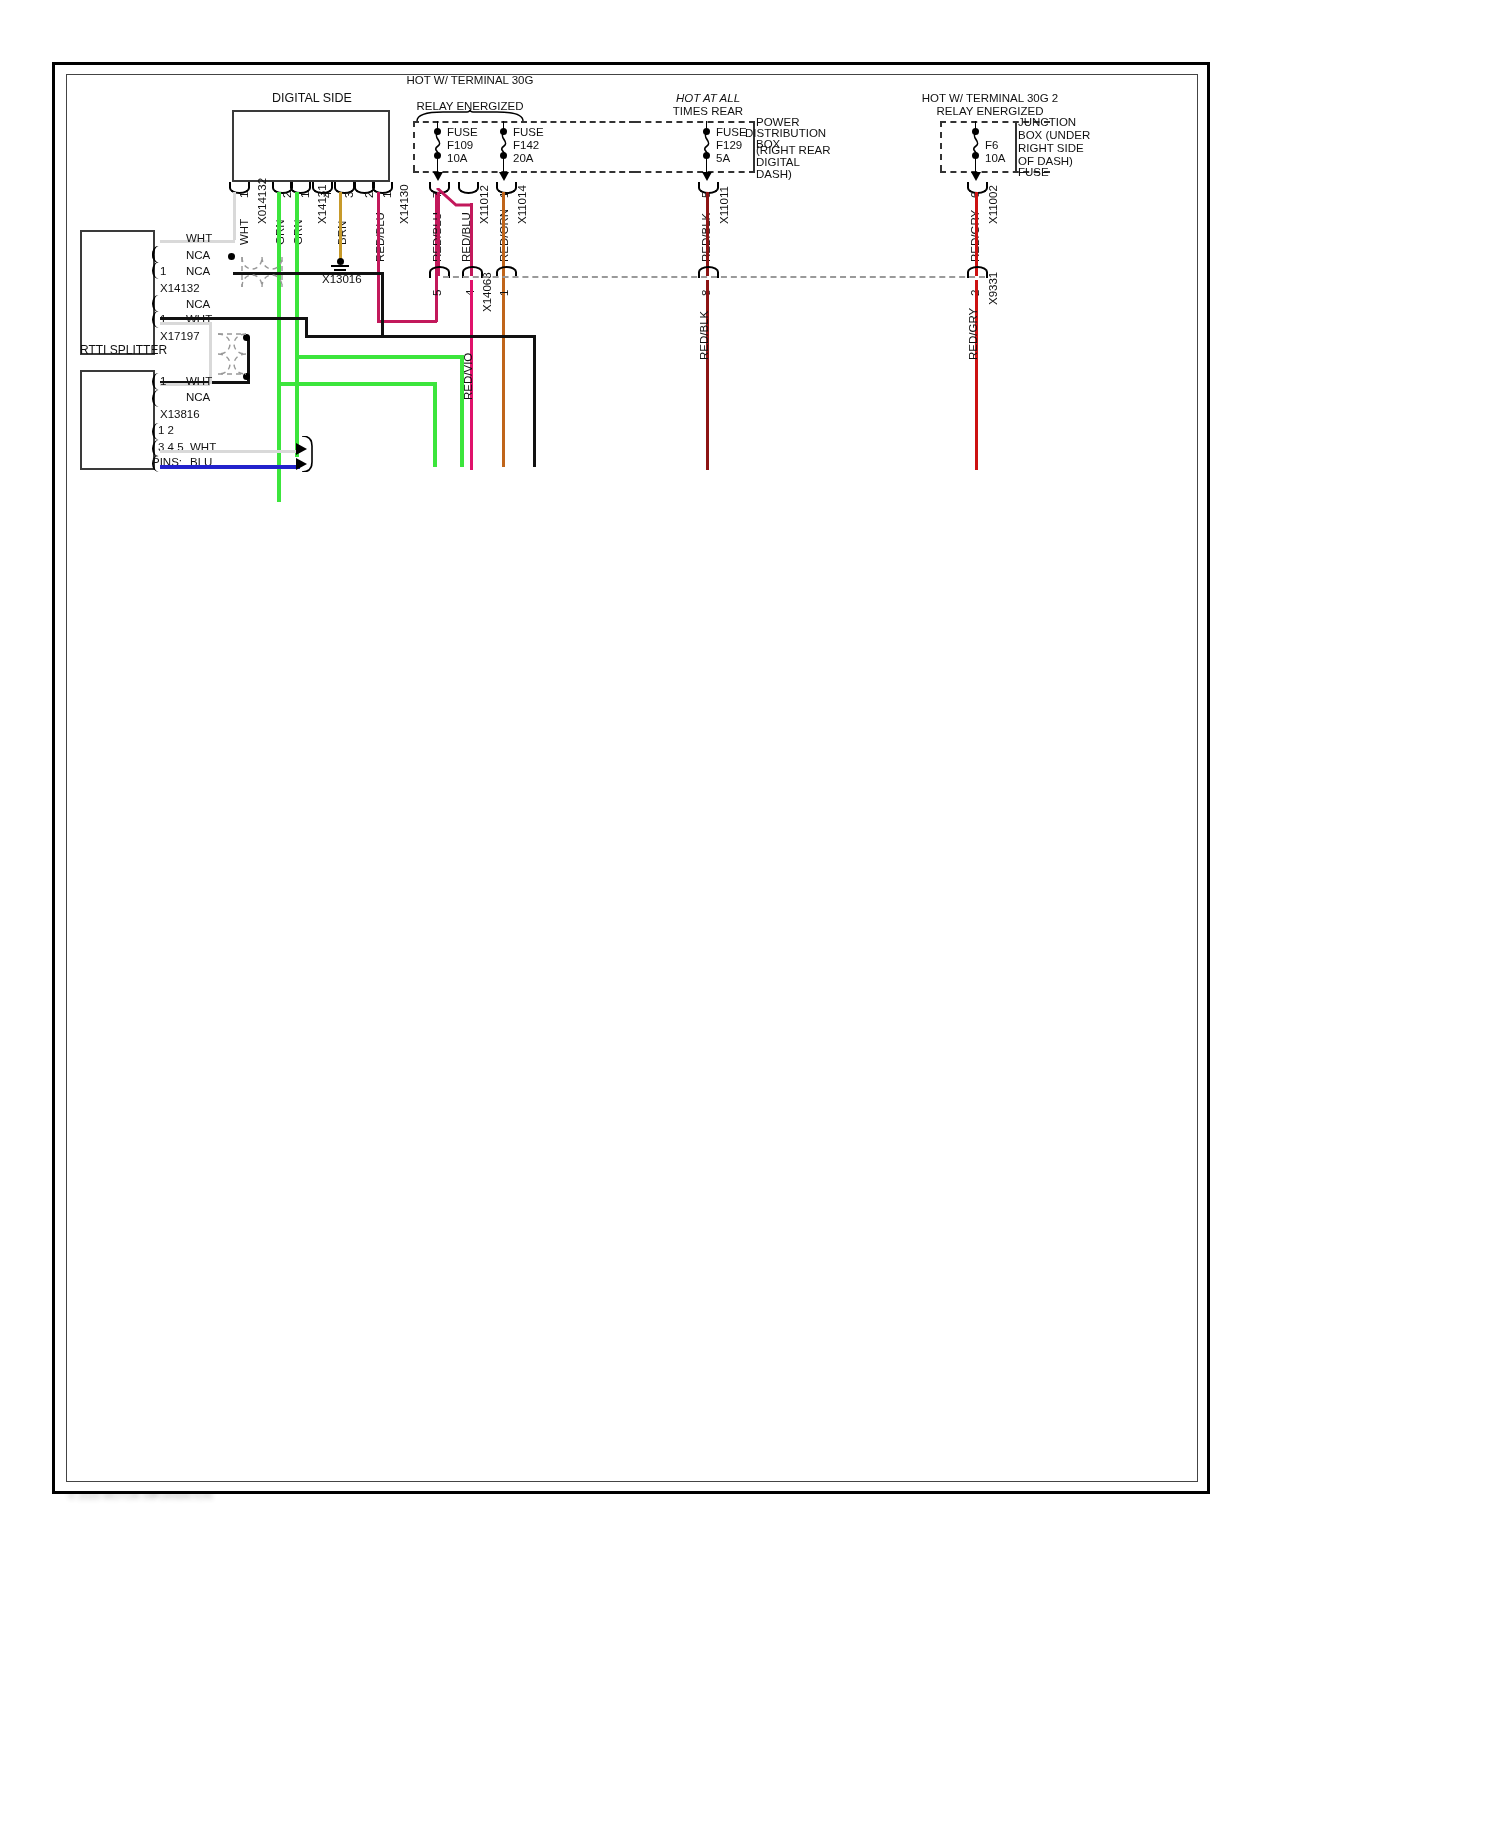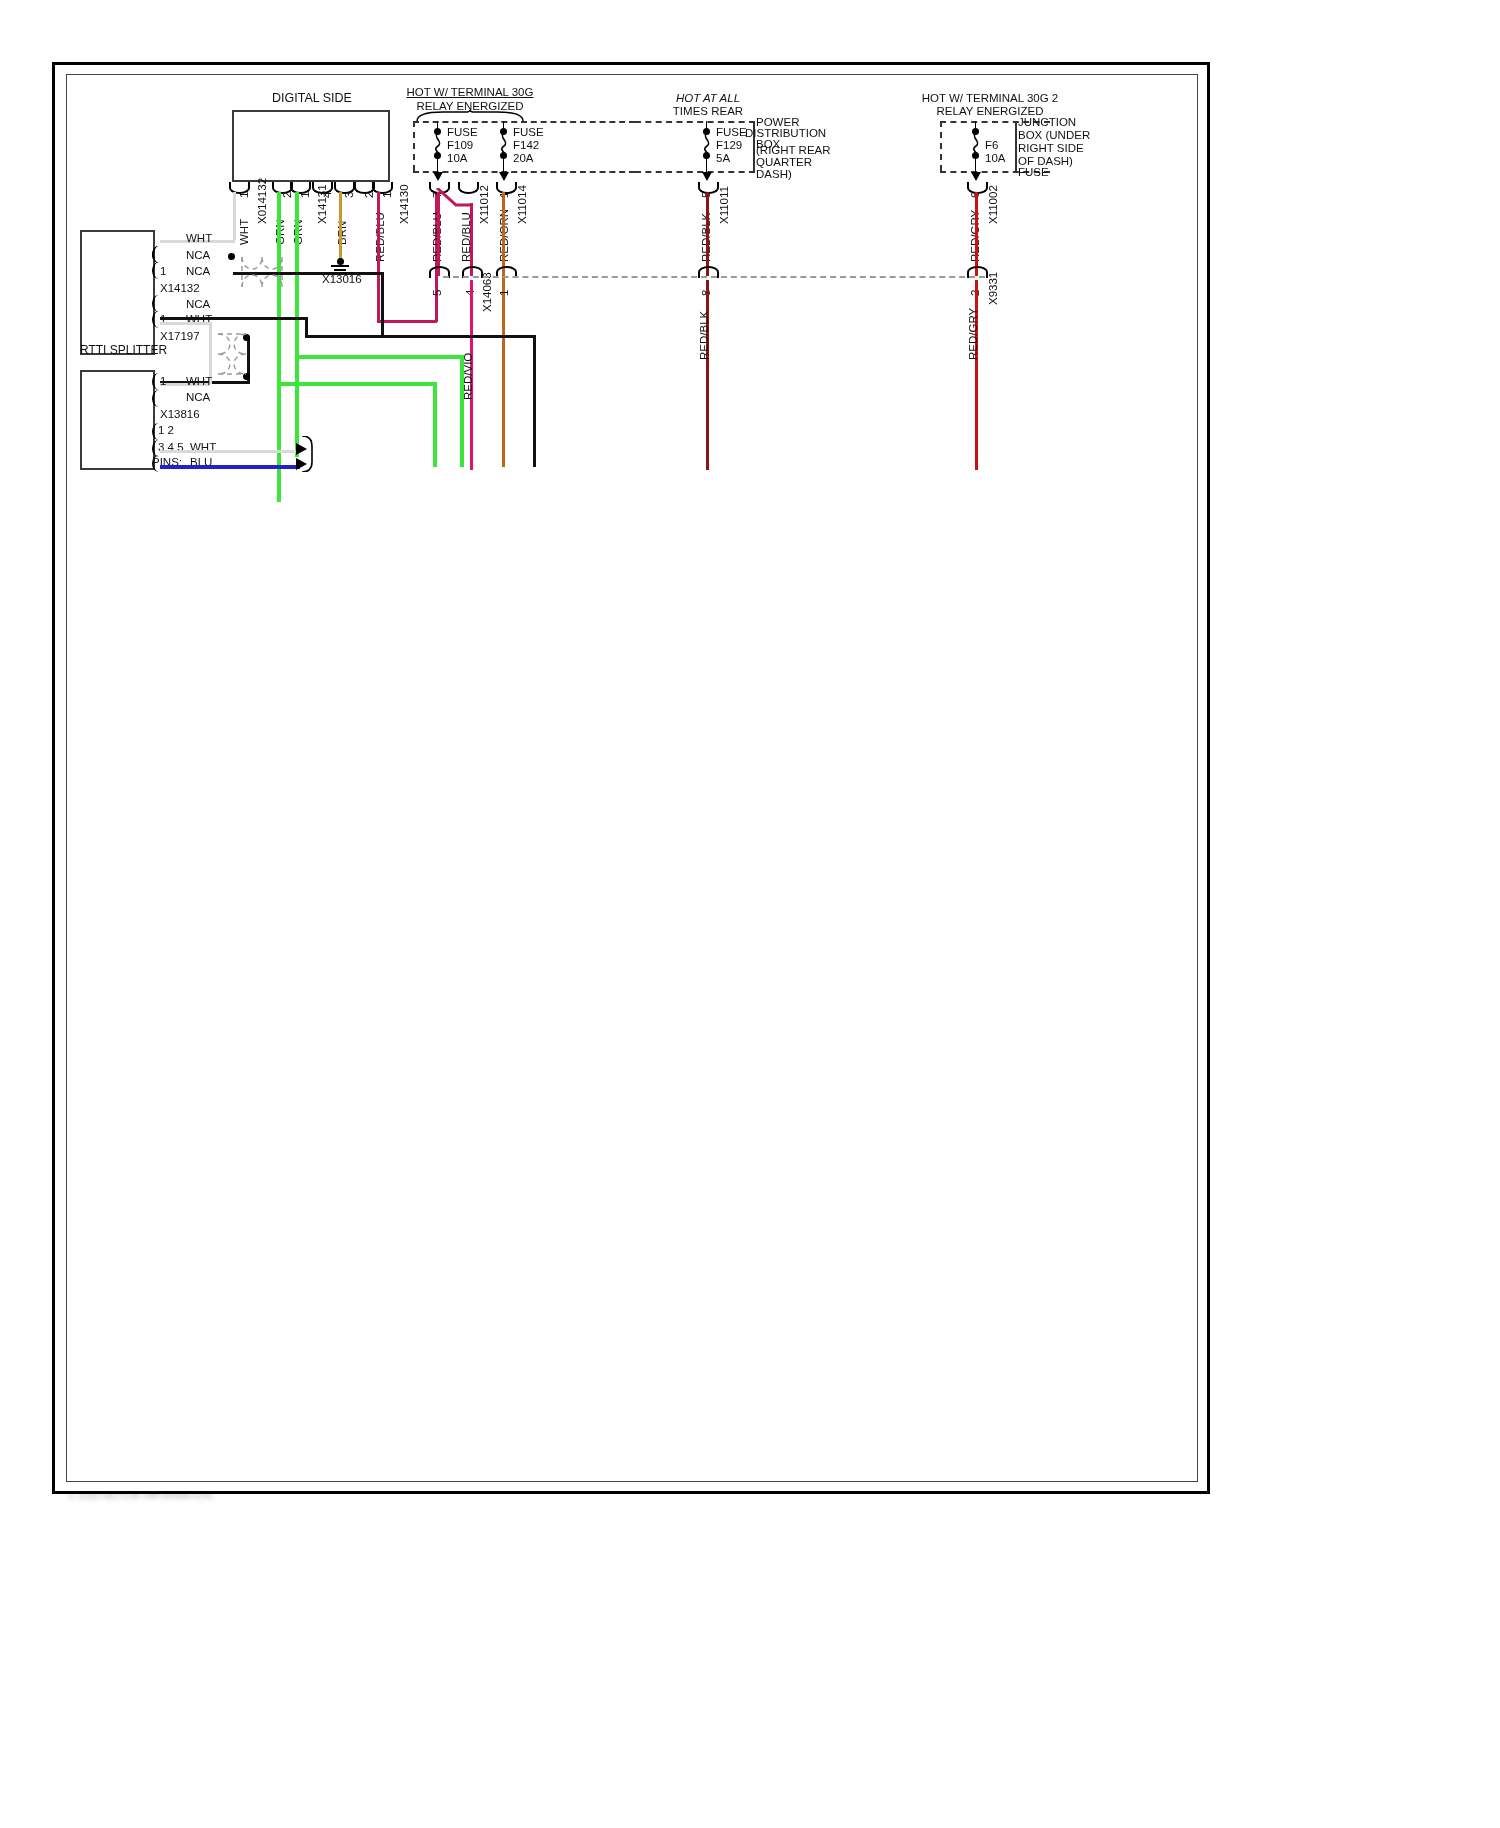--- a/index.html
+++ b/index.html
@@ -263,21 +263,21 @@
     <i style="top:0;width:18px;height:2px;"></i>
     <i style="top:4px;width:12px;height:2px;"></i>
     <i style="top:8px;width:6px;height:2px;"></i>
   </div>
   <div class="lbl" style="left:322px;top:273px;">X13016</div>
 
   <div class="wire v" style="left:377px;top:192px;height:130px;border-color:#c2185b;border-left-width:3px;"></div>
   <div class="wire h" style="left:377px;top:320px;width:60px;border-color:#c2185b;border-top-width:3px;"></div>
   <div class="wire v" style="left:435px;top:192px;height:130px;border-color:#c2185b;border-left-width:3px;"></div>
 
-  <div class="lbl c" style="left:385px;top:86px;width:170px;text-decoration:underline;">HOT W/ TERMINAL 30G</div>
+  <div class="lbl c" style="left:385px;top:74px;width:170px;">HOT W/ TERMINAL 30G</div>
   <div class="lbl c" style="left:385px;top:100px;width:170px;">RELAY ENERGIZED</div>
 
   <svg style="position:absolute;left:415px;top:110px;" width="110" height="12">
     <path d="M2,11 Q2,2 28,2 L52,2 Q55,2 55,-1 Q55,2 58,2 L82,2 Q108,2 108,11" fill="none" stroke="#000" stroke-width="1.4"></path>
   </svg>
 
   <div class="dash-v" style="left:413px;top:121px;height:50px;"></div>
   <div class="dash-h" style="left:413px;top:121px;width:222px;"></div>
   <div class="dash-h" style="left:413px;top:171px;width:222px;"></div>
 
@@ -369,21 +369,21 @@
   <div class="wire v" style="left:706px;top:158px;height:17px;border-color:#000;border-left-width:1.5px;"></div>
   <div class="arrow-dn" style="left:702px;top:172px;"></div>
   <div class="lbl" style="left:716px;top:126px;">FUSE</div>
   <div class="lbl" style="left:716px;top:139px;">F129</div>
   <div class="lbl" style="left:716px;top:152px;">5A</div>
 
   <div class="lbl" style="left:756px;top:116px;">POWER</div>
   <div class="lbl" style="left:745px;top:127px;">DISTRIBUTION</div>
   <div class="lbl" style="left:756px;top:138px;">BOX</div>
   <div class="lbl" style="left:756px;top:144px;">(RIGHT REAR</div>
-  <div class="lbl" style="left:756px;top:156px;">QUARTER</div>
+  <div class="lbl" style="left:756px;top:156px;">DIGITAL</div>
   <div class="lbl" style="left:756px;top:168px;">DASH)</div>
 
   <div class="cup" style="left:698px;top:182px;"></div>
   <div class="vlbl" style="left:700px;top:198px;">5</div>
   <div class="vlbl" style="left:700px;top:262px;">RED/BLK</div>
   <div class="vlbl" style="left:718px;top:224px;">X11011</div>
 
   <div class="wire v" style="left:706px;top:192px;height:84px;border-color:#8c1414;border-left-width:3px;"></div>
   <div class="cup" style="left:698px;top:266px;transform:rotate(180deg);"></div>
   <div class="vlbl" style="left:700px;top:296px;">8</div>

